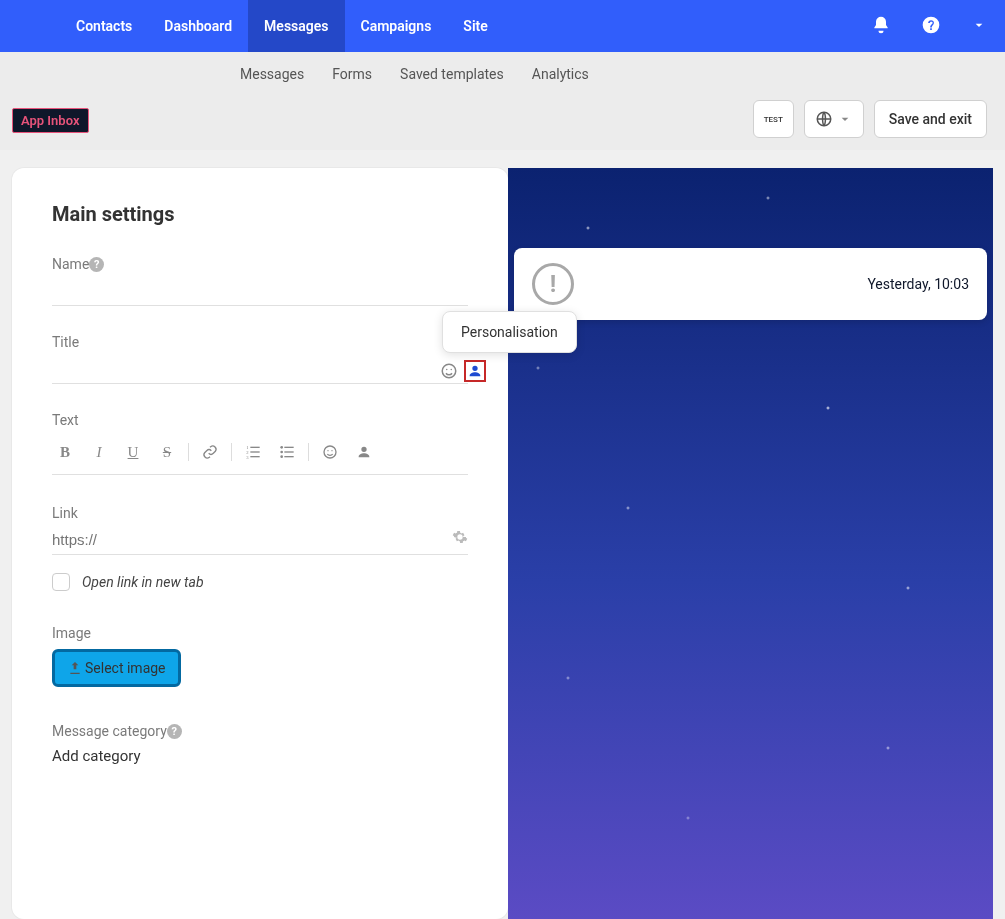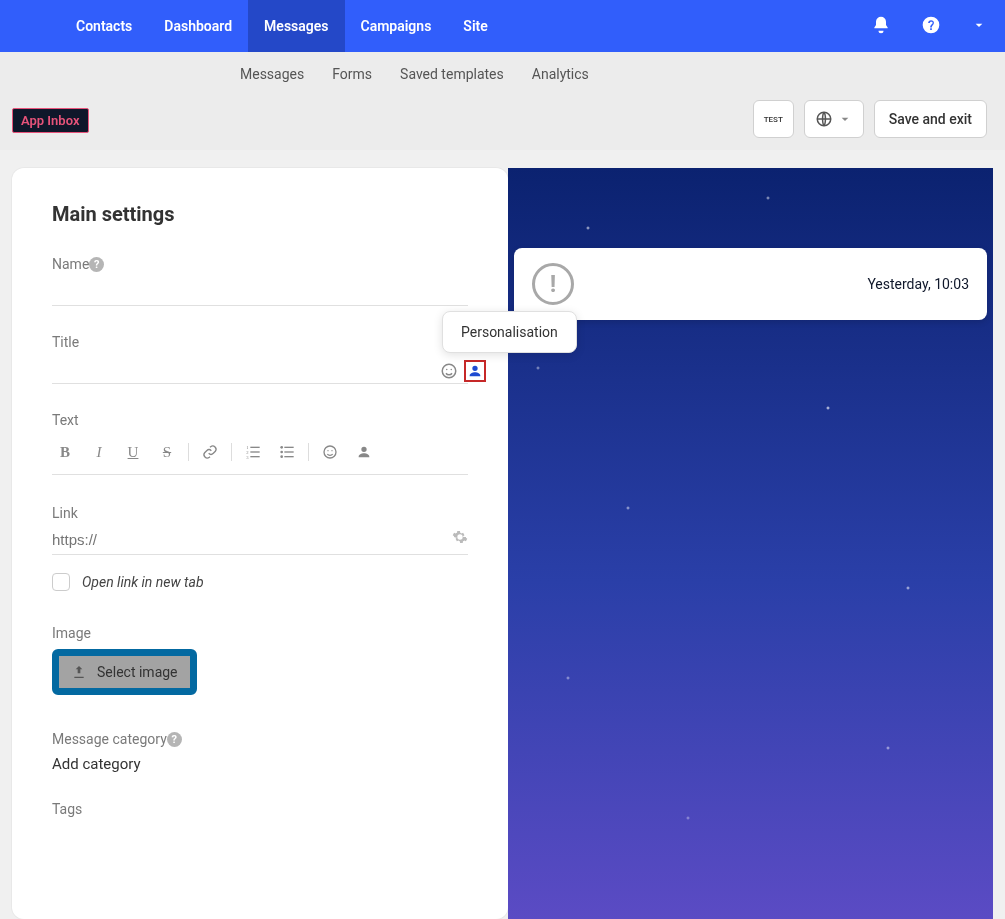--- a/index.html
+++ b/index.html
@@ -247,30 +247,30 @@
   .checkbox-row .box {
     width: 18px; height: 18px;
     border: 1px solid #ccc;
     border-radius: 4px;
     cursor: pointer;
     background: #fff;
   }
   .checkbox-row label { color: #444; font-size: 14px; }
 
   .select-image-btn {
-    border: 7px solid #0369a1;
+    border: 3px solid #0369a1;
     border-radius: 6px;
     padding: 8px 12px;
     display: inline-flex;
     align-items: center;
-    gap: 10px;
+    gap: 2px;
     font-size: 14px;
     cursor: pointer;
     margin-bottom: 28px;
-    background: #a3a3a3;
+    background: #0ea5e9;
   }
 
   .category-link, .tag-link {
     font-size: 15px;
     color: #333;
     cursor: pointer;
     margin-bottom: 28px;
     display: block;
   }
 
@@ -526,23 +526,20 @@
     <div class="section-block">
       <div class="field-label">
         <span>Message category</span>
         <span class="help-circle">?</span>
       </div>
       <span class="category-link">Add category</span>
     </div>
 
     
     <div class="section-block">
-      <div class="field-label">
-        <span>Tags</span>
-      </div>
     </div>
   </div>
 
   <div class="preview">
     <div class="notif-card">
       <div class="alert-circle">!</div>
       <div class="timestamp">Yesterday, 10:03</div>
     </div>
   </div>
 

